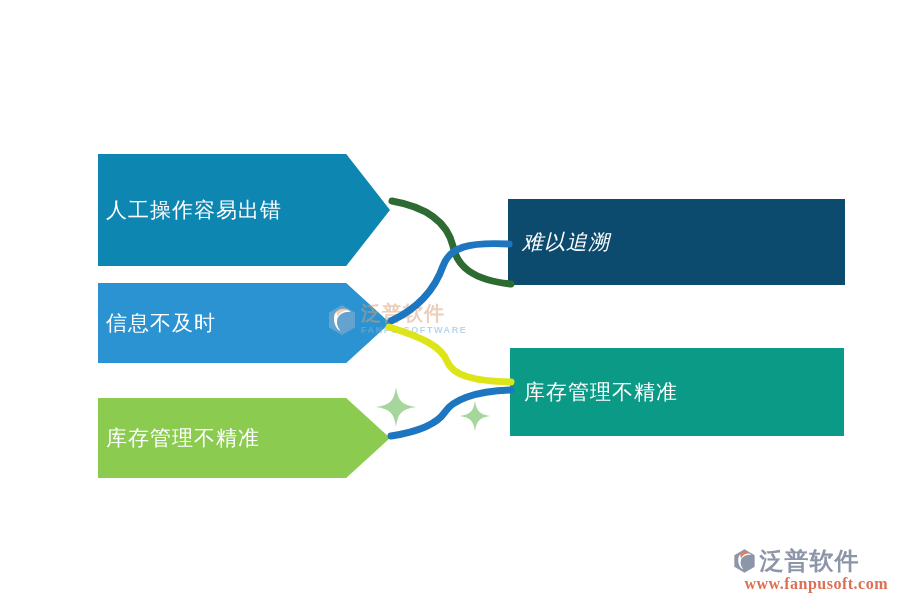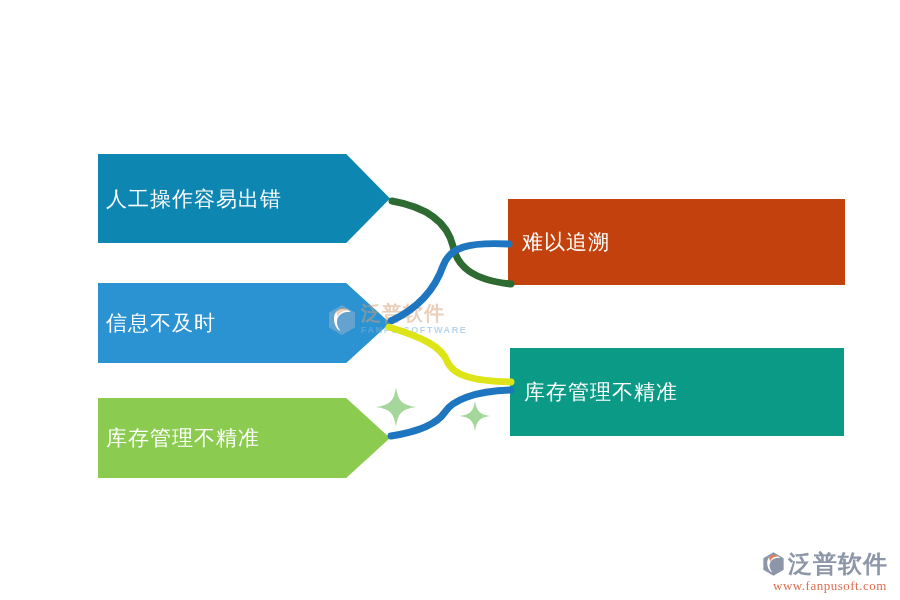--- a/index.html
+++ b/index.html
@@ -7,21 +7,21 @@
     position:relative;width:900px;height:600px;background:#ffffff;
     overflow:hidden;font-family:"Liberation Serif","DejaVu Serif",serif;
   }
   
   .arrow{
     position:absolute;display:flex;align-items:center;
     clip-path:polygon(0 0,85% 0,100% 50%,85% 100%,0 100%);
     z-index:1;
   }
   .arrow .node-label{color:#ffffff;font-size:21px;letter-spacing:1px;padding-left:8px;white-space:nowrap;}
-  .a1{left:98px;top:154px;width:292px;height:89px;}
+  .a1{left:98px;top:154px;width:292px;height:112px;}
   .a2{left:98px;top:283px;width:292px;height:80px;}
   .a3{left:98px;top:398px;width:292px;height:80px;}
   
   .rbox{
     position:absolute;display:flex;align-items:center;z-index:1;
   }
   .rbox .node-label{color:#ffffff;font-size:21px;letter-spacing:1px;padding-left:14px;white-space:nowrap;}
   .b1{left:508px;top:199px;width:337px;height:86px;}
   .b2{left:510px;top:348px;width:334px;height:88px;}
   
@@ -31,38 +31,38 @@
   }
   .wm-text{display:flex;flex-direction:column;line-height:1;}
   .wm-cjk{font-size:20px;font-weight:bold;color:rgba(214,160,120,0.50);letter-spacing:1px;}
   .wm-latin{font-size:9px;font-weight:bold;color:rgba(125,178,220,0.55);letter-spacing:1.6px;margin-top:3px;font-family:"Liberation Sans",sans-serif;}
   
   .links{position:absolute;left:0;top:0;z-index:3;pointer-events:none;}
   
   .brand{position:absolute;right:12px;bottom:8px;display:flex;flex-direction:column;align-items:flex-start;z-index:4;}
   .brand-row{display:flex;align-items:center;gap:2px;}
   .brand-name{font-size:24px;font-weight:bold;color:#8d95a8;letter-spacing:1px;line-height:1;}
-  .brand-url{font-size:13px;font-weight:normal;color:#dd6f52;letter-spacing:0.5px;margin-top:2px;margin-left:12px;line-height:1;}
+  .brand-url{font-size:16px;font-weight:bold;color:#dd6f52;letter-spacing:0.5px;margin-top:2px;margin-left:12px;line-height:1;}
 </style>
 </head>
 <body>
 
 <div class="canvas">
 
   <div class="arrow a1" style="background: rgb(14, 134, 178);">
     <span class="node-label">人工操作容易出错</span>
   </div>
   <div class="arrow a2" style="background: rgb(43, 147, 209);">
     <span class="node-label">信息不及时</span>
   </div>
   <div class="arrow a3" style="background: rgb(139, 204, 80);">
     <span class="node-label">库存管理不精准</span>
   </div>
 
-  <div class="rbox b1" style="background: #c2410c;">
+  <div class="rbox b1" style="background: #0c4a6e; font-style: italic;">
     <span class="node-label">难以追溯</span>
   </div>
   <div class="rbox b2" style="background: rgb(10, 154, 133);">
     <span class="node-label">库存管理不精准</span>
   </div>
 
   <div class="watermark">
     <svg width="32" height="34" viewBox="0 0 32 32">
       <path d="M16 1 L29 8.5 V23.5 L16 31 L3 23.5 V8.5 Z" fill="rgba(170,185,205,0.45)"></path>
       <path d="M10 8 C14 3.5 22 4.5 24.5 8 C18.5 7.5 14 9.5 12 13.5 C10 17.5 11 22.5 14.5 27 C8 24.5 6 12.5 10 8 Z" fill="#ffffff"></path>

